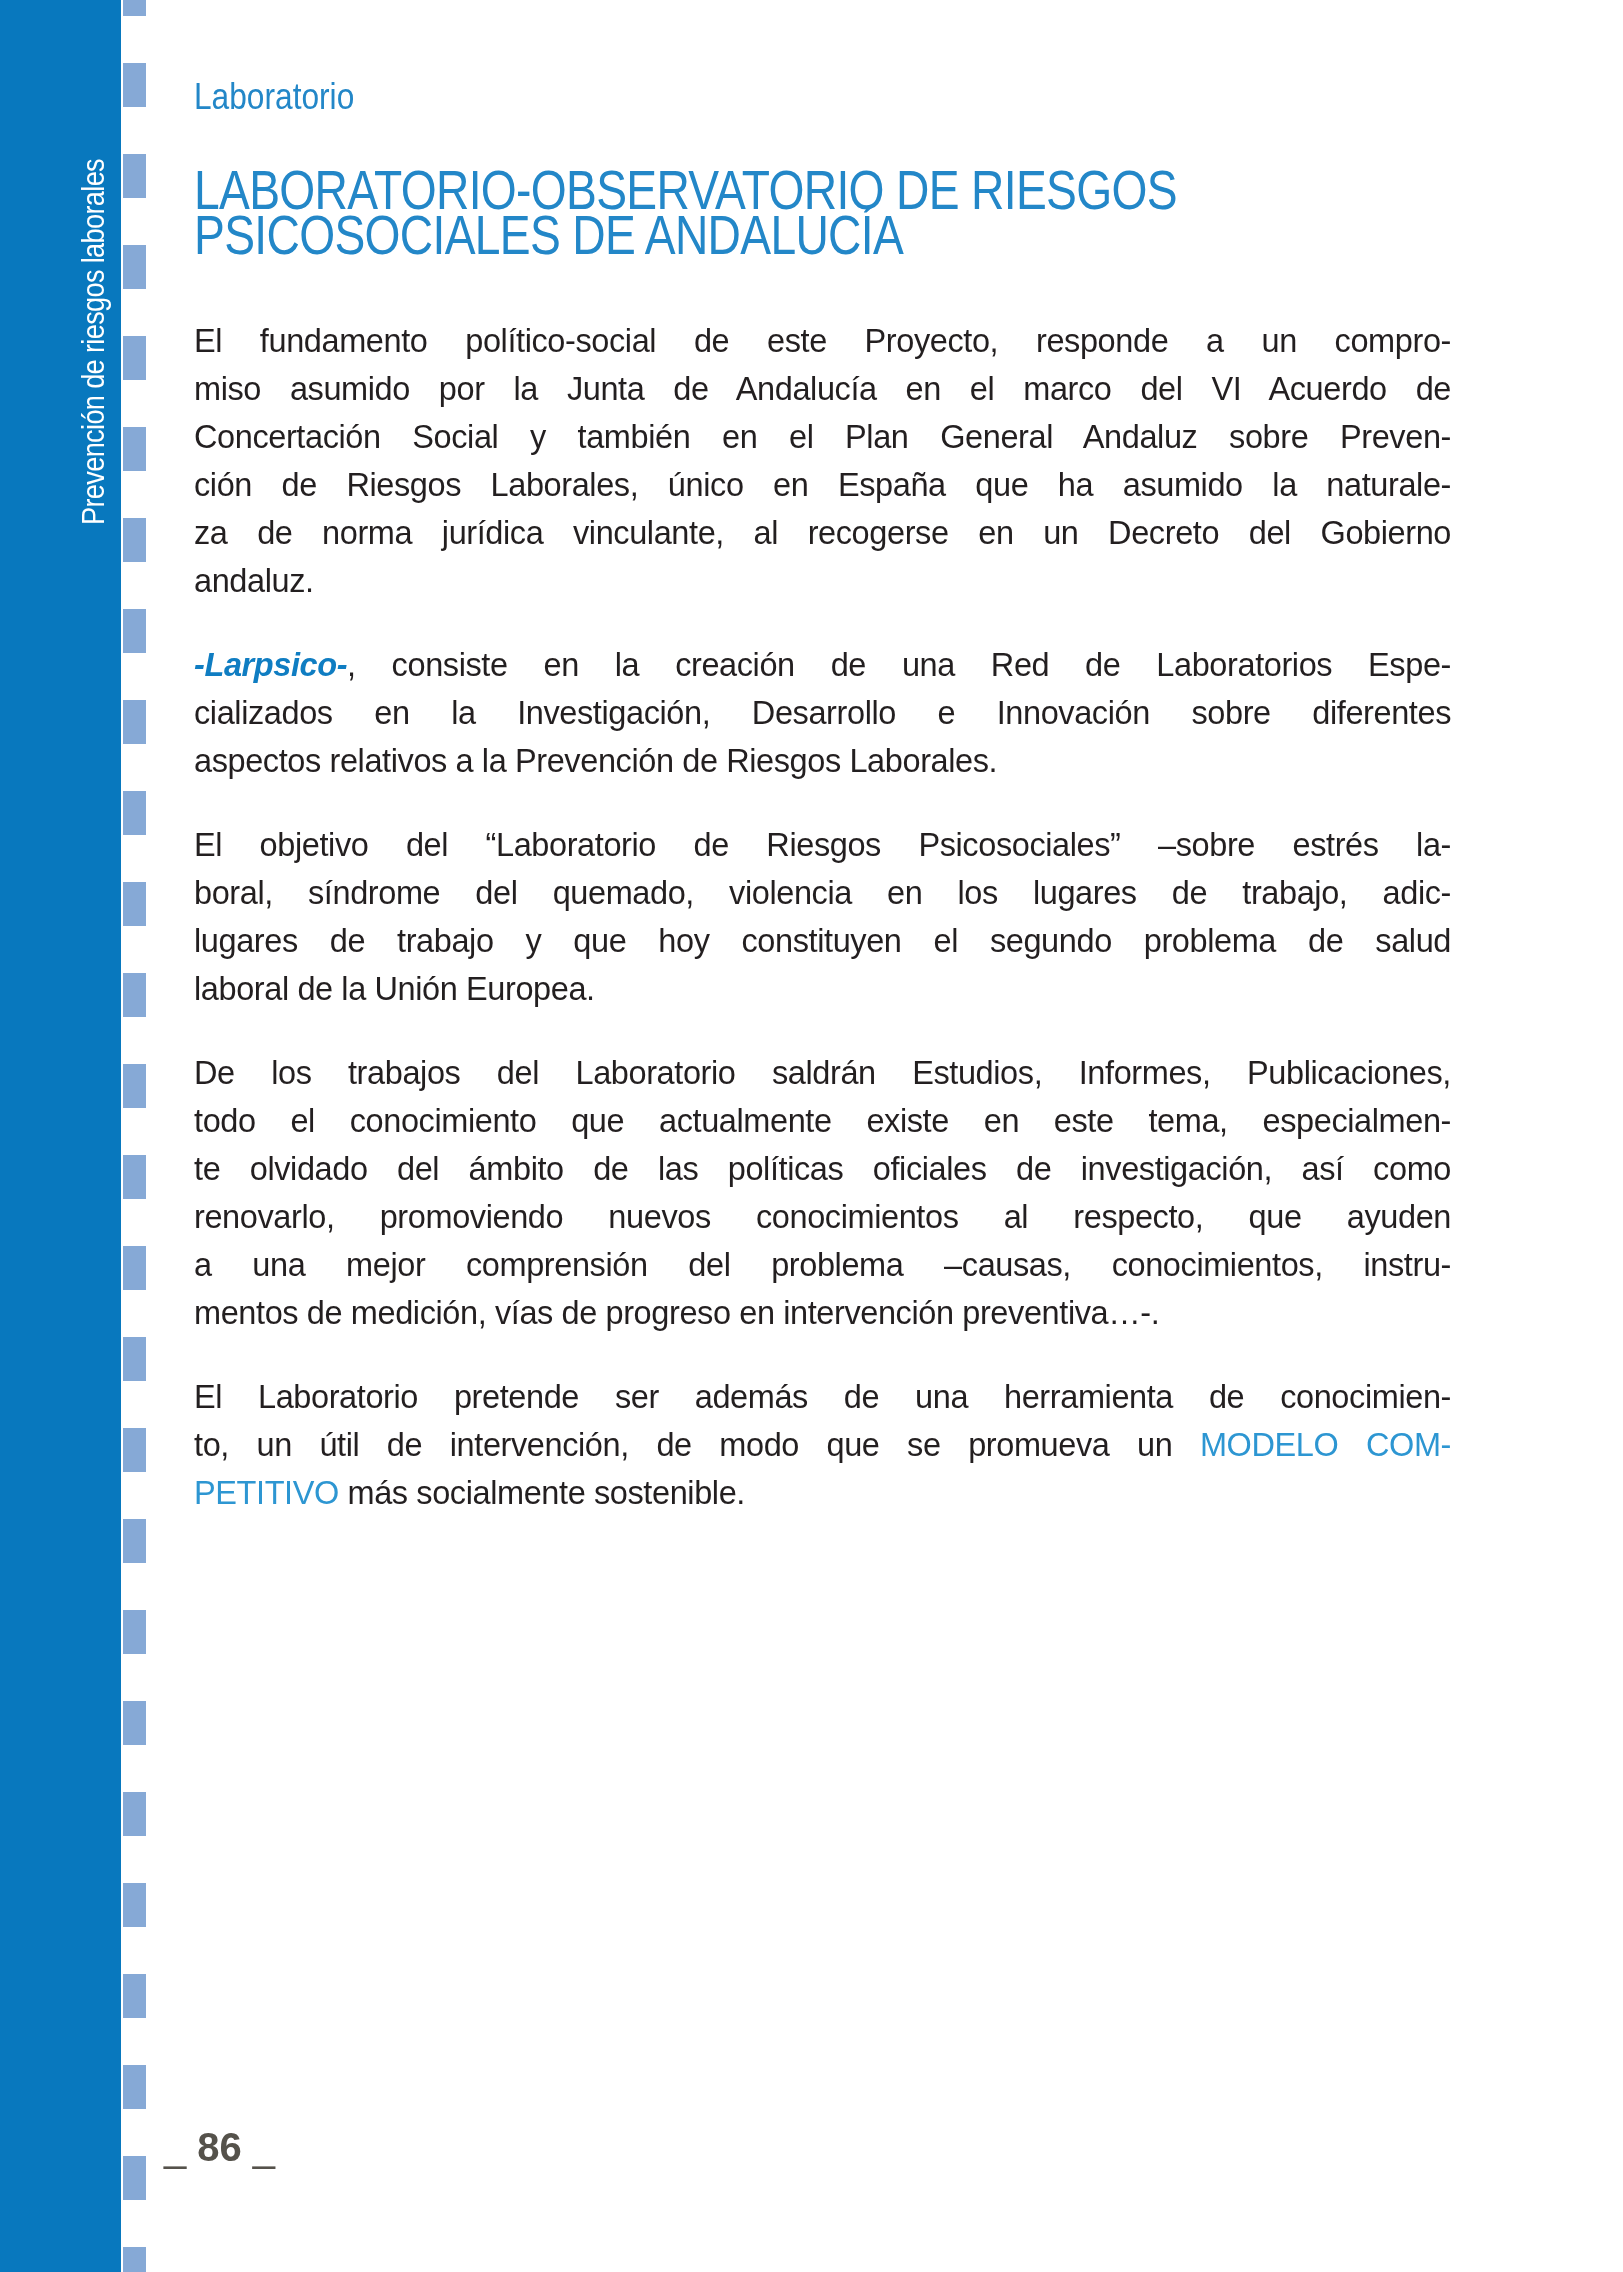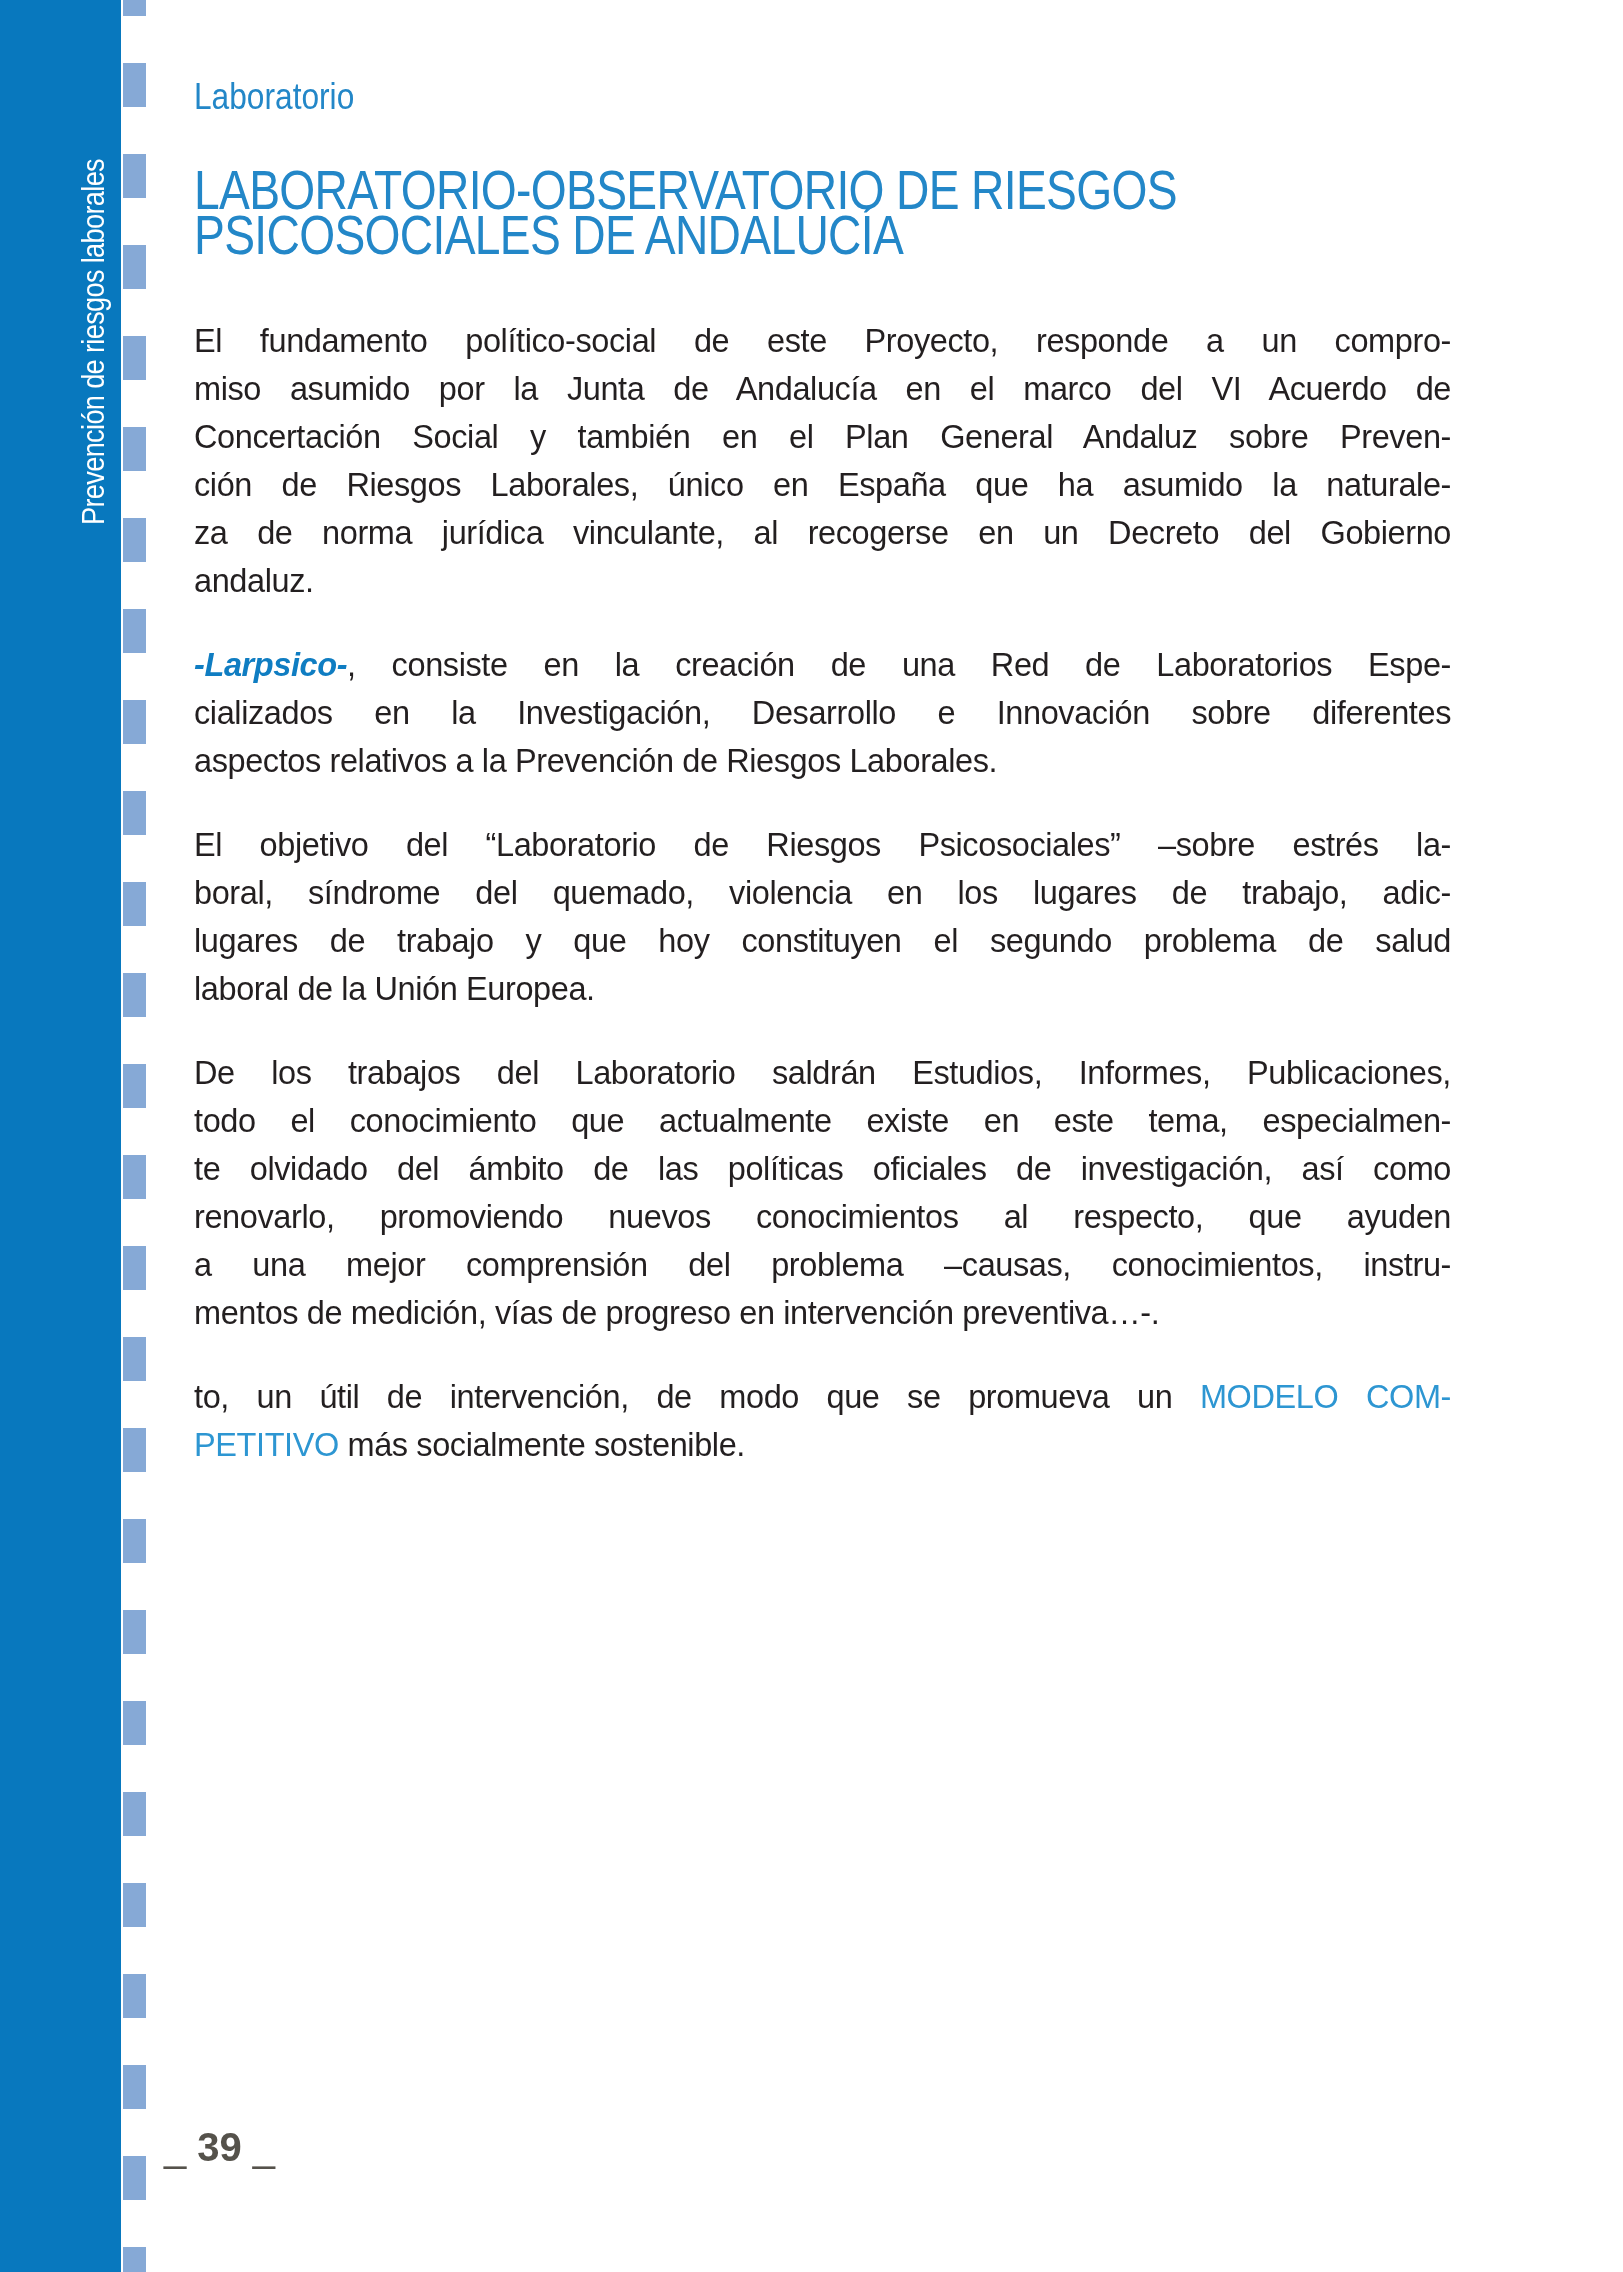--- a/index.html
+++ b/index.html
@@ -139,23 +139,24 @@
       </div>
       <div class="para">
         <div class="pline"><span>De los trabajos del Laboratorio saldrán Estudios, Informes, Publicaciones,</span></div>
         <div class="pline"><span>todo el conocimiento que actualmente existe en este tema, especialmen-</span></div>
         <div class="pline"><span>te olvidado del ámbito de las políticas oficiales de investigación, así como</span></div>
         <div class="pline"><span>renovarlo, promoviendo nuevos conocimientos al respecto, que ayuden</span></div>
         <div class="pline"><span>a una mejor comprensión del problema –causas, conocimientos, instru-</span></div>
         <div class="pline last"><span>mentos de medición, vías de progreso en intervención preventiva…-.</span></div>
       </div>
       <div class="para">
+        <div class="pline"><span>El Laboratorio pretende ser además de una herramienta de conocimien-</span></div>
         <div class="pline"><span>to, un útil de intervención, de modo que se promueva un </span><span class="seg-accent">MODELO COM-</span></div>
         <div class="pline last"><span class="seg-accent">PETITIVO</span><span> más socialmente sostenible.</span></div>
       </div>
     </div>
 
   <div class="page-number">
-    <span class="pn-underscore">_</span><span class="pn-num">39</span><span class="pn-underscore">_</span>
+    <span class="pn-underscore">_</span><span class="pn-num">86</span><span class="pn-underscore">_</span>
   </div>
 
 </div>
 
 
 </body></html>

